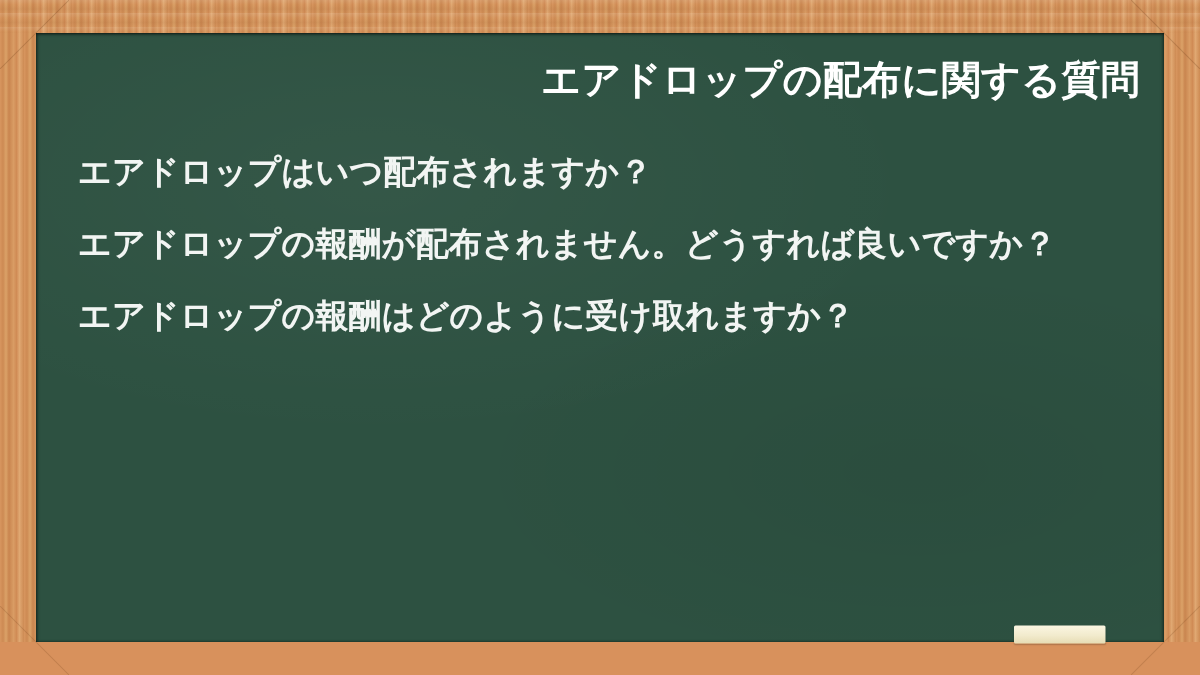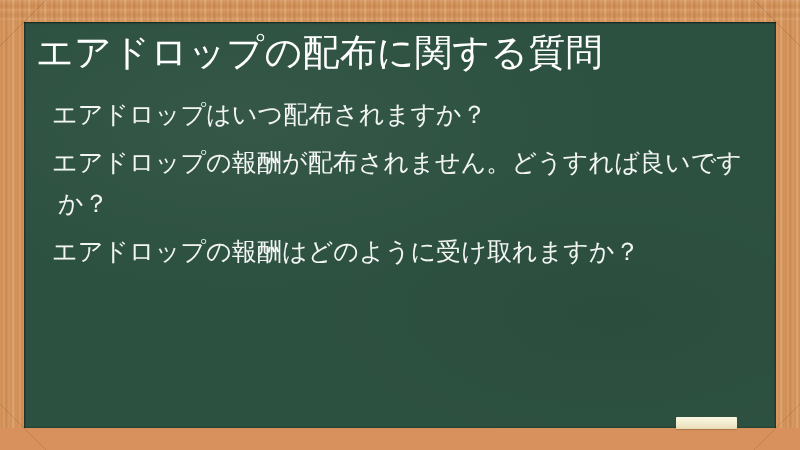--- a/index.html
+++ b/index.html
@@ -91,41 +91,42 @@
     overflow: hidden;
   }
 
   
   .board-title {
     position: absolute;
     left: 12px;
     top: 8px;
     width: 724px;
     color: #ffffff;
-    font-size: 37px;
+    font-size: 26px;
     line-height: 46px;
-    font-weight: 400;
+    font-weight: 700;
     letter-spacing: 0.2px;
     white-space: nowrap;
+    text-align: right;
   }
 
   .faq-list {
     position: absolute;
     left: 12px;
     top: 72px;
     width: 716px;
     list-style: none;
     margin: 0;
     padding: 0;
   }
   .faq-item {
     color: #f2f5f3;
-    font-size: 25px;
+    font-size: 22px;
     line-height: 41px;
-    font-weight: 400;
+    font-weight: 700;
     letter-spacing: 0.1px;
     margin: 0 0 7px 0;
     padding: 0 0 0 22px;
     text-indent: -6px;
   }
 
   
   .chalk-stick {
     position: absolute;
     left: 676px;

